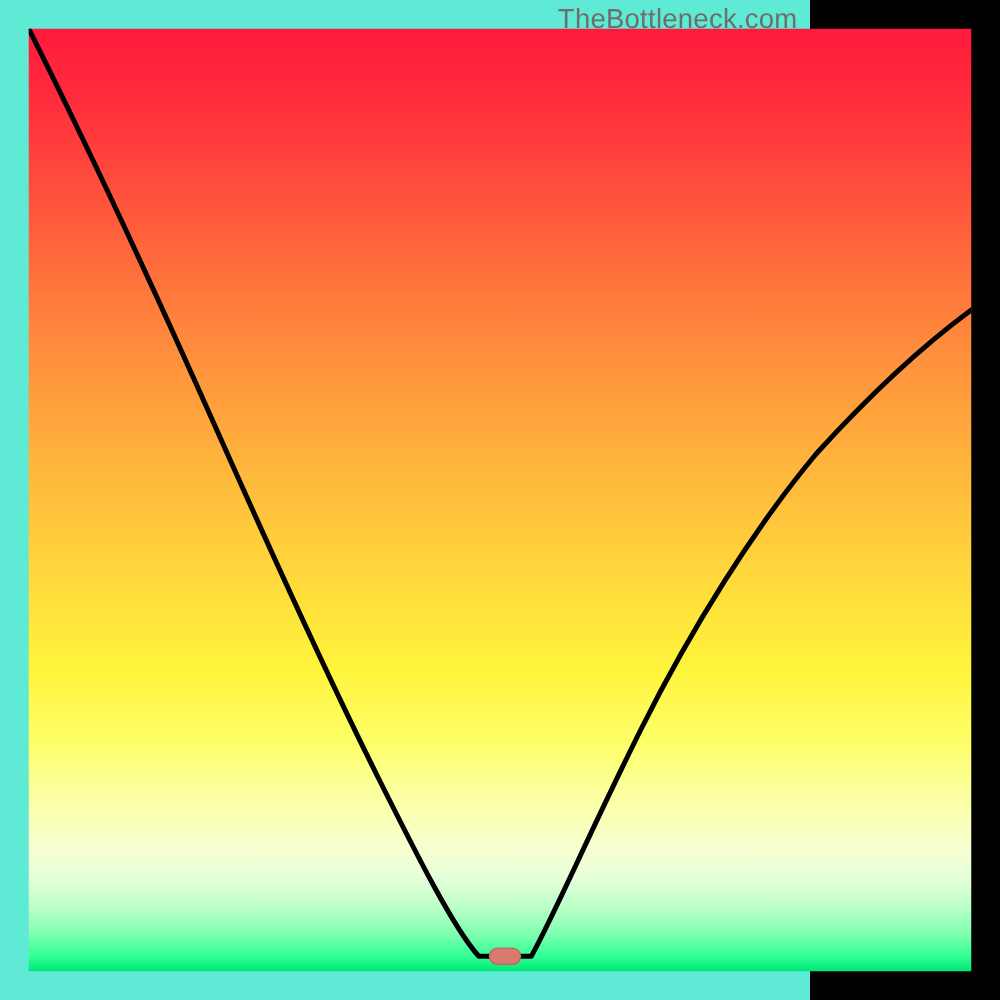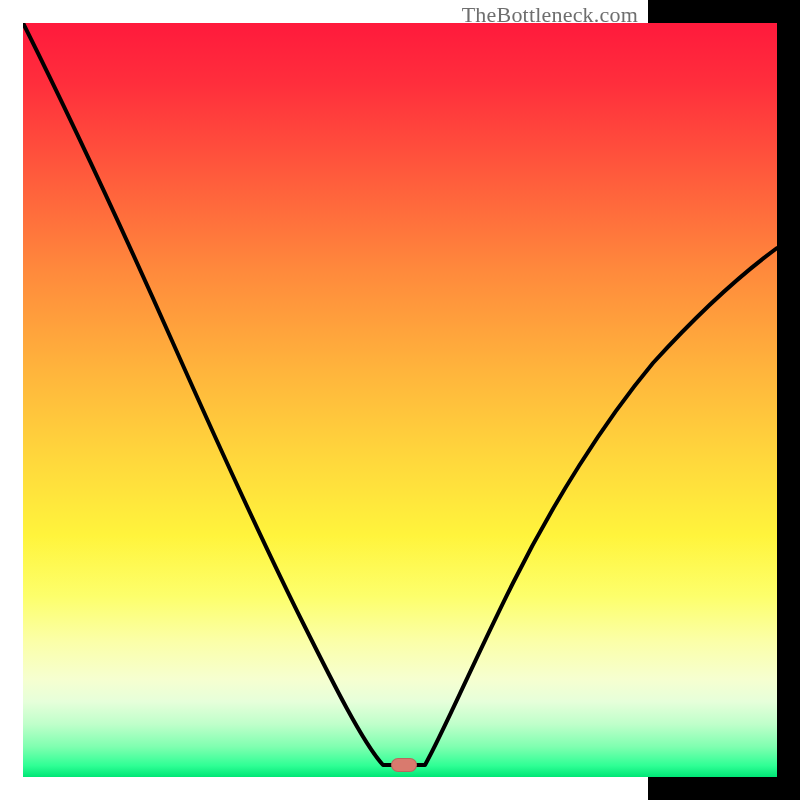--- a/index.html
+++ b/index.html
@@ -8,22 +8,21 @@
     width: 800px;
     height: 800px;
     overflow: hidden;
     background: #000;
     font-family: Arial, Helvetica, sans-serif;
   }
   .frame {
     position: relative;
     width: 648px;
     height: 800px;
-    background: #ffffff;
-    font-family: Liberation Serif, serif;
+    background: #5eead4;
   }
   .plot {
     position: absolute;
     left: 23px;
     top: 23px;
     width: 754px;
     height: 754px;
     background: linear-gradient(
       to bottom,
       #ff1a3c 0%,

